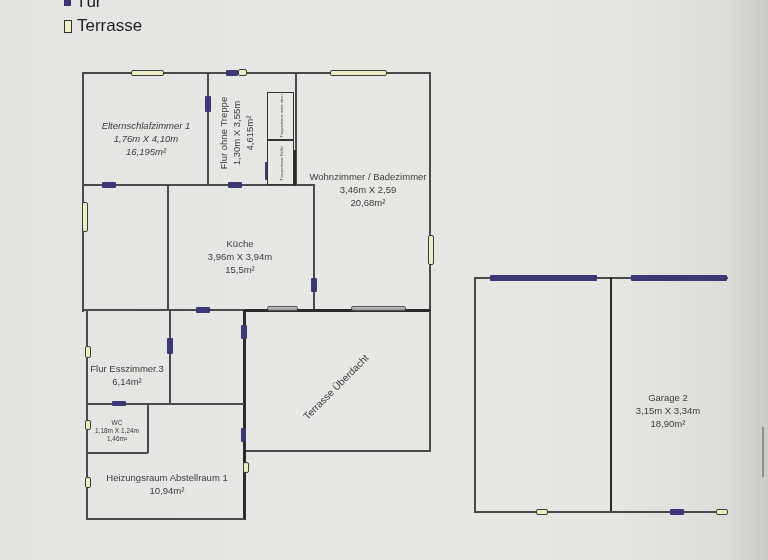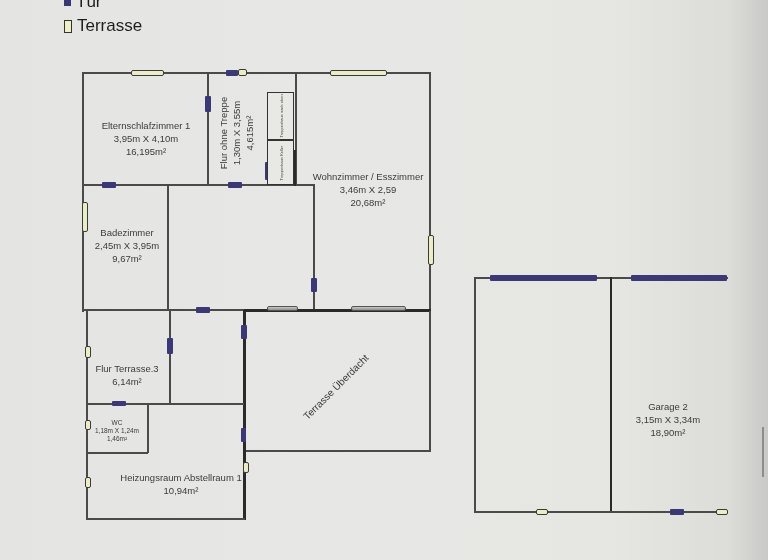--- a/index.html
+++ b/index.html
@@ -109,67 +109,67 @@
   <div class="win" style="left:536px;top:509px;width:12px;height:6px;"></div>
   <div class="win" style="left:716px;top:509px;width:12px;height:6px;"></div>
 
   <div class="stair" style="left:267px;top:92px;width:27px;height:48px;">
     <span>Treppenhaus nach oben</span>
   </div>
   <div class="stair" style="left:267px;top:140px;width:27px;height:45px;">
     <span>Treppenhaus Keller</span>
   </div>
 
-  <div class="room-label" style="left:146px;top:138px;">
+  <div class="room-label" style="left:146px;top:138px;font-style:italic;">
     <div>Elternschlafzimmer 1</div>
-    <div>3,95m X 4,10m</div>
+    <div>1,76m X 4,10m</div>
     <div>16,195m²</div>
   </div>
 
   <div class="room-label rot" style="left:236px;top:133px;">
     <div>Flur ohne Treppe</div>
     <div>1,30m X 3,55m</div>
     <div>4,615m²</div>
   </div>
 
   <div class="room-label" style="left:368px;top:189px;">
-    <div>Wohnzimmer / Esszimmer</div>
+    <div>Wohnzimmer / Badezimmer</div>
     <div>3,46m X 2,59</div>
     <div>20,68m²</div>
   </div>
 
-  <div class="room-label" style="left:127px;top:245px;">
-    <div>Badezimmer</div>
-    <div>2,45m X 3,95m</div>
-    <div>9,67m²</div>
+
+  <div class="room-label" style="left:240px;top:256px;">
+    <div>Küche</div>
+    <div>3,96m X 3,94m</div>
+    <div>15,5m²</div>
   </div>
 
-
   <div class="room-label" style="left:127px;top:375px;">
-    <div>Flur Terrasse.3</div>
+    <div>Flur Esszimmer.3</div>
     <div>6,14m²</div>
   </div>
 
 
   <div class="room-label small" style="left:117px;top:431px;">
     <div>WC</div>
     <div>1,18m X 1,24m</div>
     <div>1,46m²</div>
   </div>
 
-  <div class="room-label" style="left:167px;top:484px;margin-left:14px;">
+  <div class="room-label" style="left:167px;top:484px;">
     <div>Heizungsraum Abstellraum 1</div>
     <div>10,94m²</div>
   </div>
 
   <div class="room-label diag" style="left:336px;top:387px;">
     <div>Terrasse Überdacht</div>
   </div>
 
 
-  <div class="room-label" style="left:668px;top:410px;margin-top:9px;">
+  <div class="room-label" style="left:668px;top:410px;">
     <div>Garage 2</div>
     <div>3,15m X 3,34m</div>
     <div>18,90m²</div>
   </div>
 
   <div class="edge-line"></div>
 </div>
 
 </body></html>

